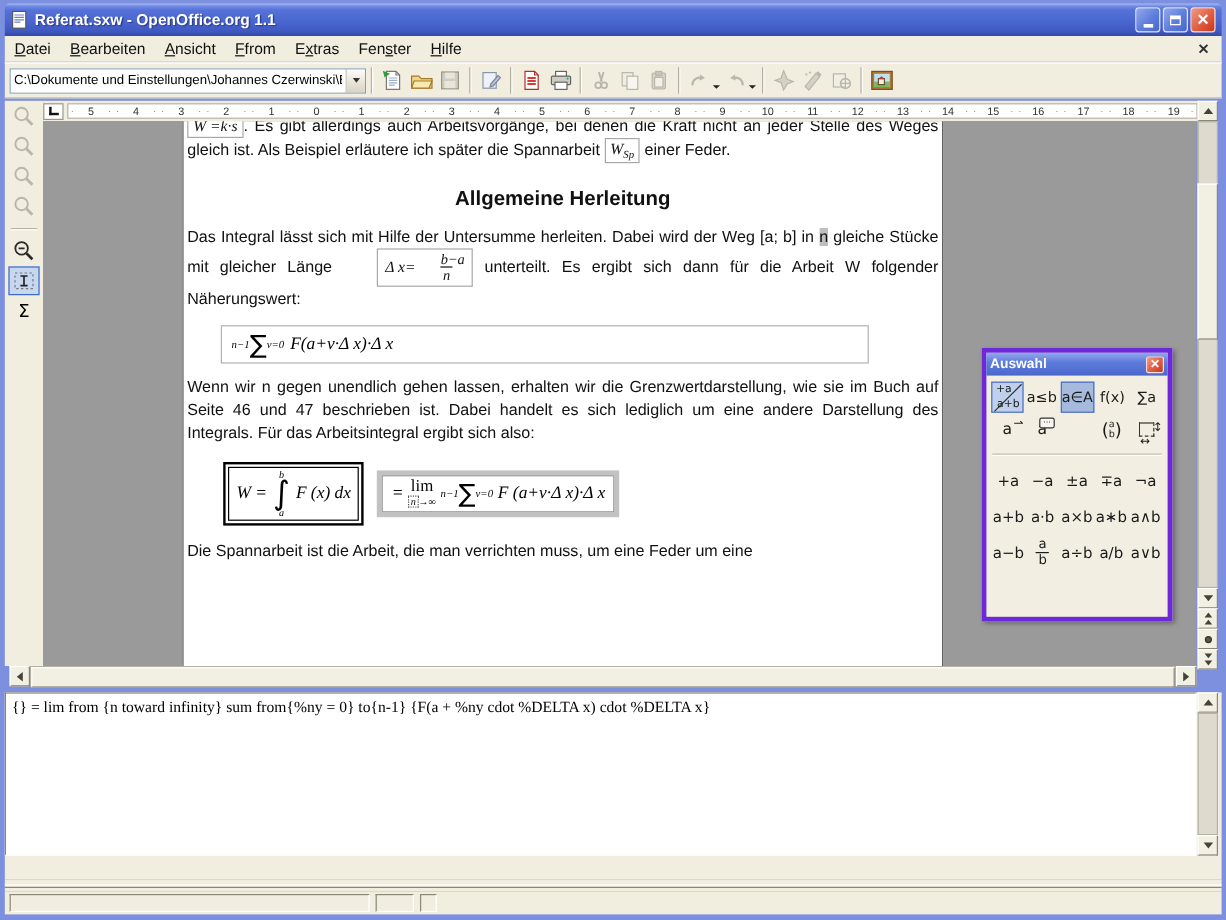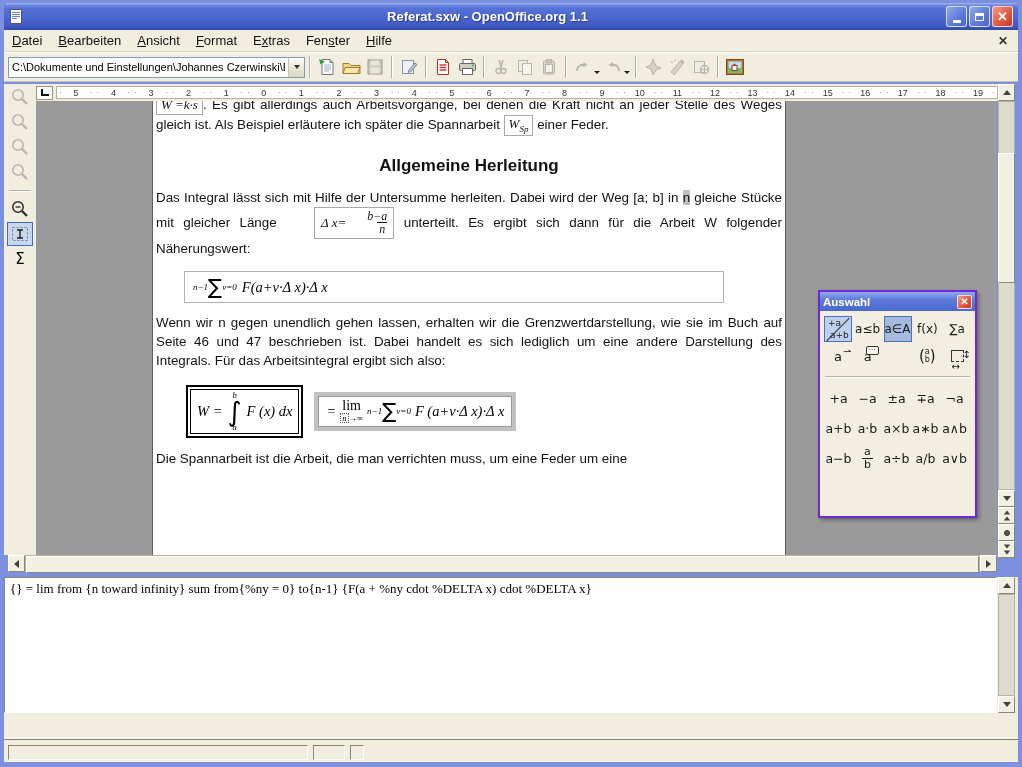--- a/index.html
+++ b/index.html
@@ -3,21 +3,21 @@
 <meta charset="utf-8">
 <style>
   * { margin:0; padding:0; box-sizing:border-box; }
   html,body { width:1022px; height:767px; overflow:hidden; }
   body { background:#7d90e0; font-family:"Liberation Sans", sans-serif; position:relative; }
   #app { position:absolute; inset:0; }
 
   
   .titlebar { position:absolute; left:4px; right:4px; top:3px; height:27px;
     background:linear-gradient(180deg,#a8baf0 0%,#7089e4 8%,#5672d8 20%,#4a66d0 55%,#4058c2 85%,#3349a4 100%);
-    display:flex; align-items:center; padding:0 5px; border-radius:4px 4px 0 0;text-align:center; }
+    display:flex; align-items:center; padding:0 5px; border-radius:4px 4px 0 0; }
   .title-text { color:#fff; font-weight:bold; font-size:13px; margin-left:5px; flex:1;
     text-shadow:1px 1px 1px #2a3a80; white-space:nowrap; overflow:hidden; }
   .tb-btns { display:flex; gap:2px; }
   .tbtn { width:21px; height:21px; border-radius:3px; border:1px solid rgba(255,255,255,.75);
     display:flex; align-items:center; justify-content:center; cursor:default; }
   .tbtn.min, .tbtn.max { background:linear-gradient(135deg,#93a9ec 0%,#5e7cdc 55%,#4a67cc 100%); }
   .tbtn.close { background:linear-gradient(135deg,#f09b83 0%,#e25c40 55%,#c23a20 100%); }
   .glyph-min { width:8px; height:3px; background:#fff; margin-top:10px; }
   .glyph-max { width:9px; height:8px; border:1px solid #fff; border-top-width:3px; }
   .glyph-close { color:#fff; font-size:13px; font-weight:bold; font-style:normal; line-height:1; }
@@ -76,21 +76,21 @@
   .h2m { margin:25px 0 11px; }
   .p3m { margin-top:10px; }
   .p4m { margin-top:11px; }
   .fml-inline { display:inline-block; border:1px solid #a8a8a8; padding:1px 4px; background:#fff;
     font-family:"Liberation Serif",serif; font-style:italic; font-size:13px; line-height:1.15;
     vertical-align:middle; color:#111; }
   .fml-inline sub { font-size:9px; }
   .fml-dx { display:inline-flex; align-items:center; gap:21px; border:1px solid #a8a8a8; padding:2px 6px;
     background:#fff; font-family:"Liberation Serif",serif; font-style:italic; font-size:13px;
     vertical-align:middle; color:#111;margin-left:28px; }
-  .frac { display:inline-flex; flex-direction:column; align-items:flex-end; line-height:1.05; font-size:12px; }
+  .frac { display:inline-flex; flex-direction:column; align-items:flex-start; line-height:1.05; font-size:12px; }
   .frac .den { border-top:1px solid #111; padding:0 2px; }
   .field-shade { background:#bfbfbf; }
 
   .fml-box-big { width:540px; margin:13px 0 10px 28px; border:1px solid #b2b2b2; background:#fff;
     padding:4px 8px 5px; font-family:"Liberation Serif",serif; font-style:italic; font-size:14.5px; color:#000; }
   .fml-line1 { white-space:nowrap; letter-spacing:-0.2px; }
   .fml-line2 { display:flex; align-items:center; gap:5px; margin-top:1px; }
   .bigop { display:inline-flex; flex-direction:row; align-items:center; line-height:1; }
   .bigop .lim-top, .bigop .lim-bot { font-size:9px; font-style:italic; }
   .bigop .opsign { font-family:"DejaVu Sans",sans-serif; font-style:normal; font-size:21px; line-height:20px; }
@@ -130,21 +130,21 @@
   .v-thumb { position:absolute; left:0; top:69px; width:17px; height:130px; }
   .v-down { top:406px; } .v-prev { top:423px; } .v-dot { top:440px; } .v-next { top:457px; }
 
   .hscroll { position:absolute; left:8px; top:555px; width:989px; height:17px; display:flex; }
   .hscroll .sb-btn { width:17px; height:17px; flex:none; }
   .h-thumb-wrap { flex:1; }
   .h-thumb { width:100%; height:17px; }
 
   
   .auswahl { position:absolute; left:818px; top:290px; width:159px; height:228px;
-    border:2px solid #6d28d9; background:#f2efe2; box-shadow:2px 2px 4px rgba(0,0,0,.35); }
+    border:4px solid #6d28d9; background:#f2efe2; box-shadow:2px 2px 4px rgba(0,0,0,.35); }
   .aus-title { height:19px; background:linear-gradient(180deg,#93a9ec 0%,#5e7cdc 40%,#4a67cc 100%);
     display:flex; align-items:center; padding:0 3px; }
   .aus-title-text { flex:1; color:#fff; font-weight:bold; font-size:11.5px; }
   .aus-close { width:15px; height:14px; border-radius:2px; border:1px solid rgba(255,255,255,.8);
     background:linear-gradient(135deg,#f09b83,#e25c40 55%,#c23a20); color:#fff; font-size:10px; font-weight:bold;
     display:flex; align-items:center; justify-content:center; }
   .aus-body { padding:4px 3px; }
   .cat-row { display:flex; gap:2px; margin:1px 1px; }
   .cat { width:28px; height:26px; position:relative; display:flex; align-items:center; justify-content:center;
     font-family:"DejaVu Sans",sans-serif; font-size:12px; color:#1a1a1a; border:1px solid transparent; }
@@ -217,21 +217,21 @@
           <i class="glyph-close">✕</i>
         </span>
     </span>
   </div>
 
   <div class="menubar">
     <div class="menu-items">
         <div class="menu-item"><span></span><span class="accel">D</span><span>atei</span></div>
         <div class="menu-item"><span></span><span class="accel">B</span><span>earbeiten</span></div>
         <div class="menu-item"><span></span><span class="accel">A</span><span>nsicht</span></div>
-        <div class="menu-item"><span></span><span class="accel">F</span><span>ormat</span></div>
+        <div class="menu-item"><span></span><span class="accel">F</span><span>from</span></div>
         <div class="menu-item"><span>E</span><span class="accel">x</span><span>tras</span></div>
         <div class="menu-item"><span>Fen</span><span class="accel">s</span><span>ter</span></div>
         <div class="menu-item"><span></span><span class="accel">H</span><span>ilfe</span></div>
       </div>
     <span class="menu-close">✕</span>
   </div>
 
   <div class="funcbar">
     <span class="urlbox">
       <input readonly="" value="C:\Dokumente und Einstellungen\Johannes Czerwinski\Ei" style="">

